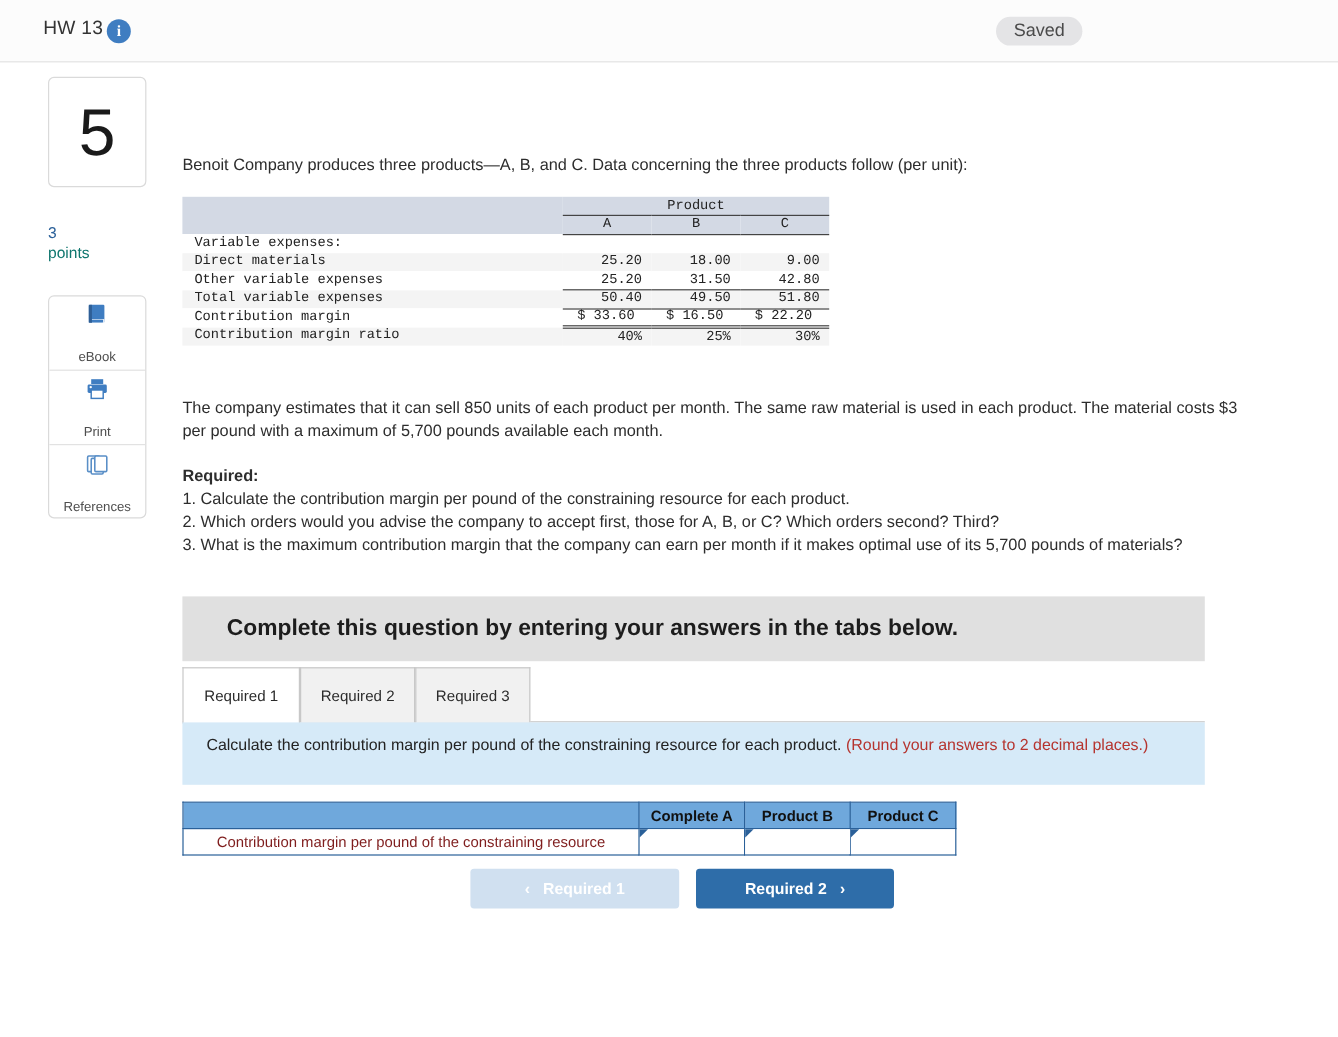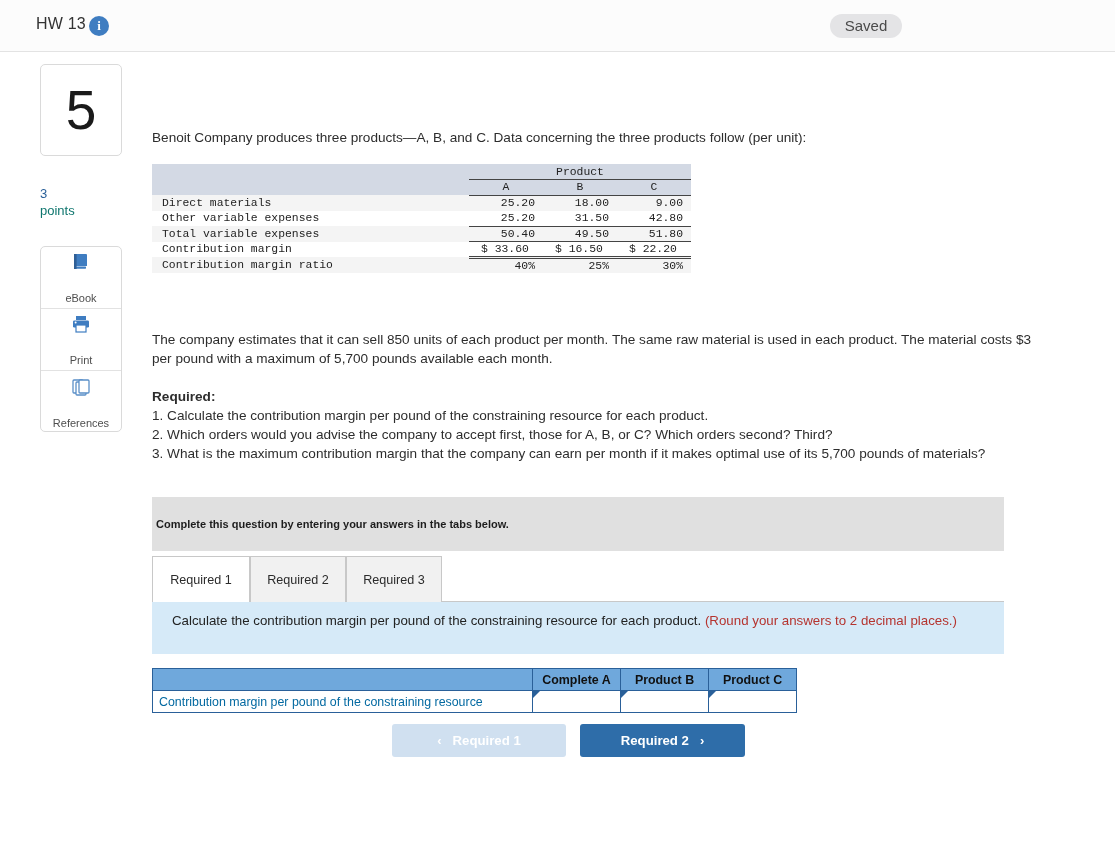--- a/index.html
+++ b/index.html
@@ -103,21 +103,21 @@
   .dbl-under { border-bottom: 3px double #444 !important; }
 
   
   #callout {
     position: absolute; left: 0; top: 433px;
     width: 852px; height: 54px;
     background: #e0e0e0;
     display: flex; align-items: center;
   }
   #callout span {
-    padding-left: 4px; font-size: 11px; font-weight: bold; color: #1d1d1d;
+    padding-left: 37px; font-size: 19px; font-weight: bold; color: #1d1d1d;
   }
 
   
   #tabs {
     position: absolute; left: 0; top: 492px;
     width: 852px; height: 46px;
     border-bottom: 1px solid #c8c8c8;
   }
   .tab {
     position: absolute; top: 0; height: 46px;
@@ -148,21 +148,21 @@
   #ans-table th, #ans-table td {
     border: 1px solid #2a6099;
     height: 22px; padding: 0 6px;
   }
   #ans-table th {
     background: #6fa8dc; color: #111; font-weight: bold;
     text-align: center; width: 88px;
   }
   #ans-table th.blank { width: 380px; background: #6fa8dc; }
   #ans-table td.rowlbl {
-    background: #fff; text-align: left; color: #0369a1; white-space: nowrap;
+    background: #fff; text-align: center; color: #7f1d1d; white-space: nowrap;
   }
   #ans-table td.input {
     background: #fff; position: relative; width: 88px; cursor: text;
   }
   #ans-table td.input::before {
     content: ""; position: absolute; left: 0; top: 0;
     border-top: 7px solid #2a6099;
     border-right: 7px solid transparent;
   }
 
@@ -242,20 +242,26 @@
         <td class="lbl"></td>
         <td colspan="3" class="ul-thin">Product</td>
       </tr>
       <tr class="hdr-band">
         <td class="lbl"></td>
         <td class="ul-thin" style="text-align:center">A</td>
         <td class="ul-thin" style="text-align:center">B</td>
         <td class="ul-thin" style="text-align:center">C</td>
       </tr>
 
+      <tr class="r-white">
+        <td class="lbl">Variable expenses:</td>
+        <td class="num"></td>
+        <td class="num"></td>
+        <td class="num"></td>
+      </tr>
       <tr class="r-shade">
         <td class="lbl">  Direct materials</td>
         <td class="num">25.20</td>
         <td class="num">18.00</td>
         <td class="num">9.00</td>
       </tr>
       <tr class="r-white">
         <td class="lbl">  Other variable expenses</td>
         <td class="num ul-thin">25.20</td>
         <td class="num ul-thin">31.50</td>

